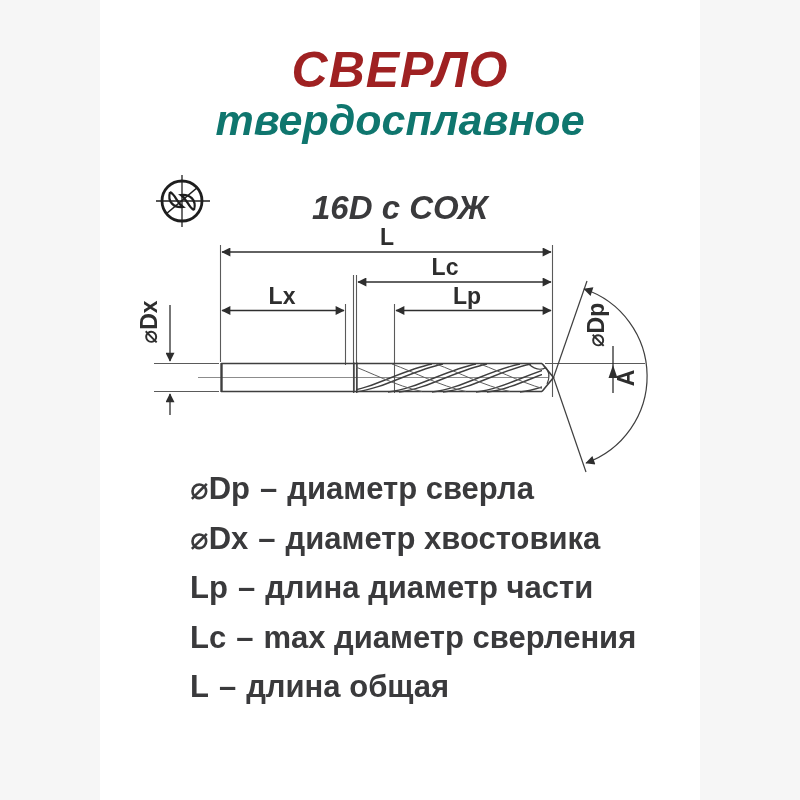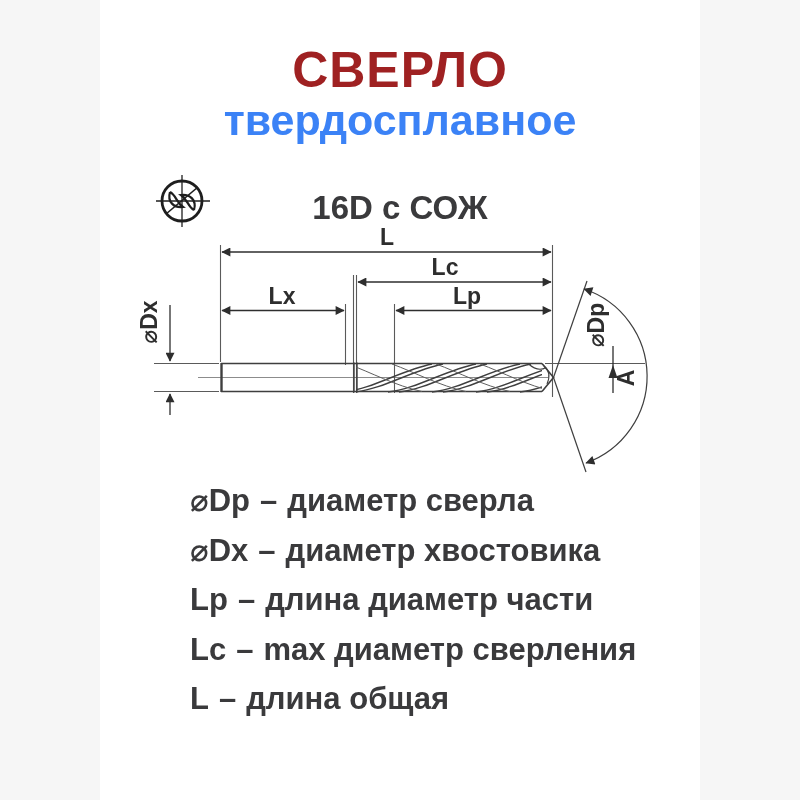--- a/index.html
+++ b/index.html
@@ -6,39 +6,39 @@
   body{
     width:800px;height:800px;
     background:#f6f6f6;
     font-family:"Liberation Sans","DejaVu Sans",sans-serif;
     position:relative;overflow:hidden;
   }
   .panel{
     position:absolute;left:100px;top:0;width:600px;height:800px;
     background:#ffffff;
   }
-  .hdr{position:absolute;left:0;width:600px;text-align:center;}
+  .hdr{position:absolute;left:0;width:600px;text-align:center;font-style:italic;}
   .title{top:44px;font-size:50px;line-height:1.05;font-weight:700;letter-spacing:1px;}
   .subtitle{top:98px;font-size:43px;line-height:1.05;font-weight:700;}
   .variant{top:151px;font-size:33px;line-height:1.05;font-weight:700;}
   .endview{position:absolute;left:53px;top:172px;width:60px;height:60px;}
   .drawing{position:absolute;left:0;top:225px;width:600px;height:260px;}
-  .legend{position:absolute;left:90px;top:464px;width:480px;margin-top:12px;}
+  .legend{position:absolute;left:90px;top:464px;width:480px;}
   .legend-row{line-height:49.5px;font-size:31px;font-weight:700;white-space:nowrap;}
   .legend-row .sep{margin:0 10px;}
   svg text{font-family:"Liberation Sans","DejaVu Sans",sans-serif;}
   .dimlbl{font-size:23px;font-weight:600;fill:#2e2e2e;}
 </style>
 </head>
 <body>
 
 <div class="panel">
 
   <div class="hdr title" style="color:#9f2122;">СВЕРЛО</div>
-  <div class="hdr subtitle" style="color:#3b82f6;">твердосплавное</div>
+  <div class="hdr subtitle" style="color:#0f766e;">твердосплавное</div>
   <div class="hdr variant" style="color:#3a3a3c;margin-top:40px;">16D с СОЖ</div>
 
   <svg class="endview" viewBox="0 0 60 60">
     <g stroke="#1e1e1e" fill="none">
       <line x1="3" y1="29" x2="57" y2="29" stroke-width="1.3"></line>
       <line x1="29" y1="3" x2="29" y2="55" stroke-width="1.3"></line>
       <circle cx="29" cy="29" r="20" stroke-width="2.8"></circle>
       <line x1="13" y1="42" x2="45" y2="15" stroke-width="1.6"></line>
       <path d="M17,20 C14,30 21,36 30,35 C23,30 23,23 17,20" stroke-width="2.2"></path>
       <path d="M41,38 C44,28 37,22 28,23 C35,28 35,35 41,38" stroke-width="2.2"></path>

